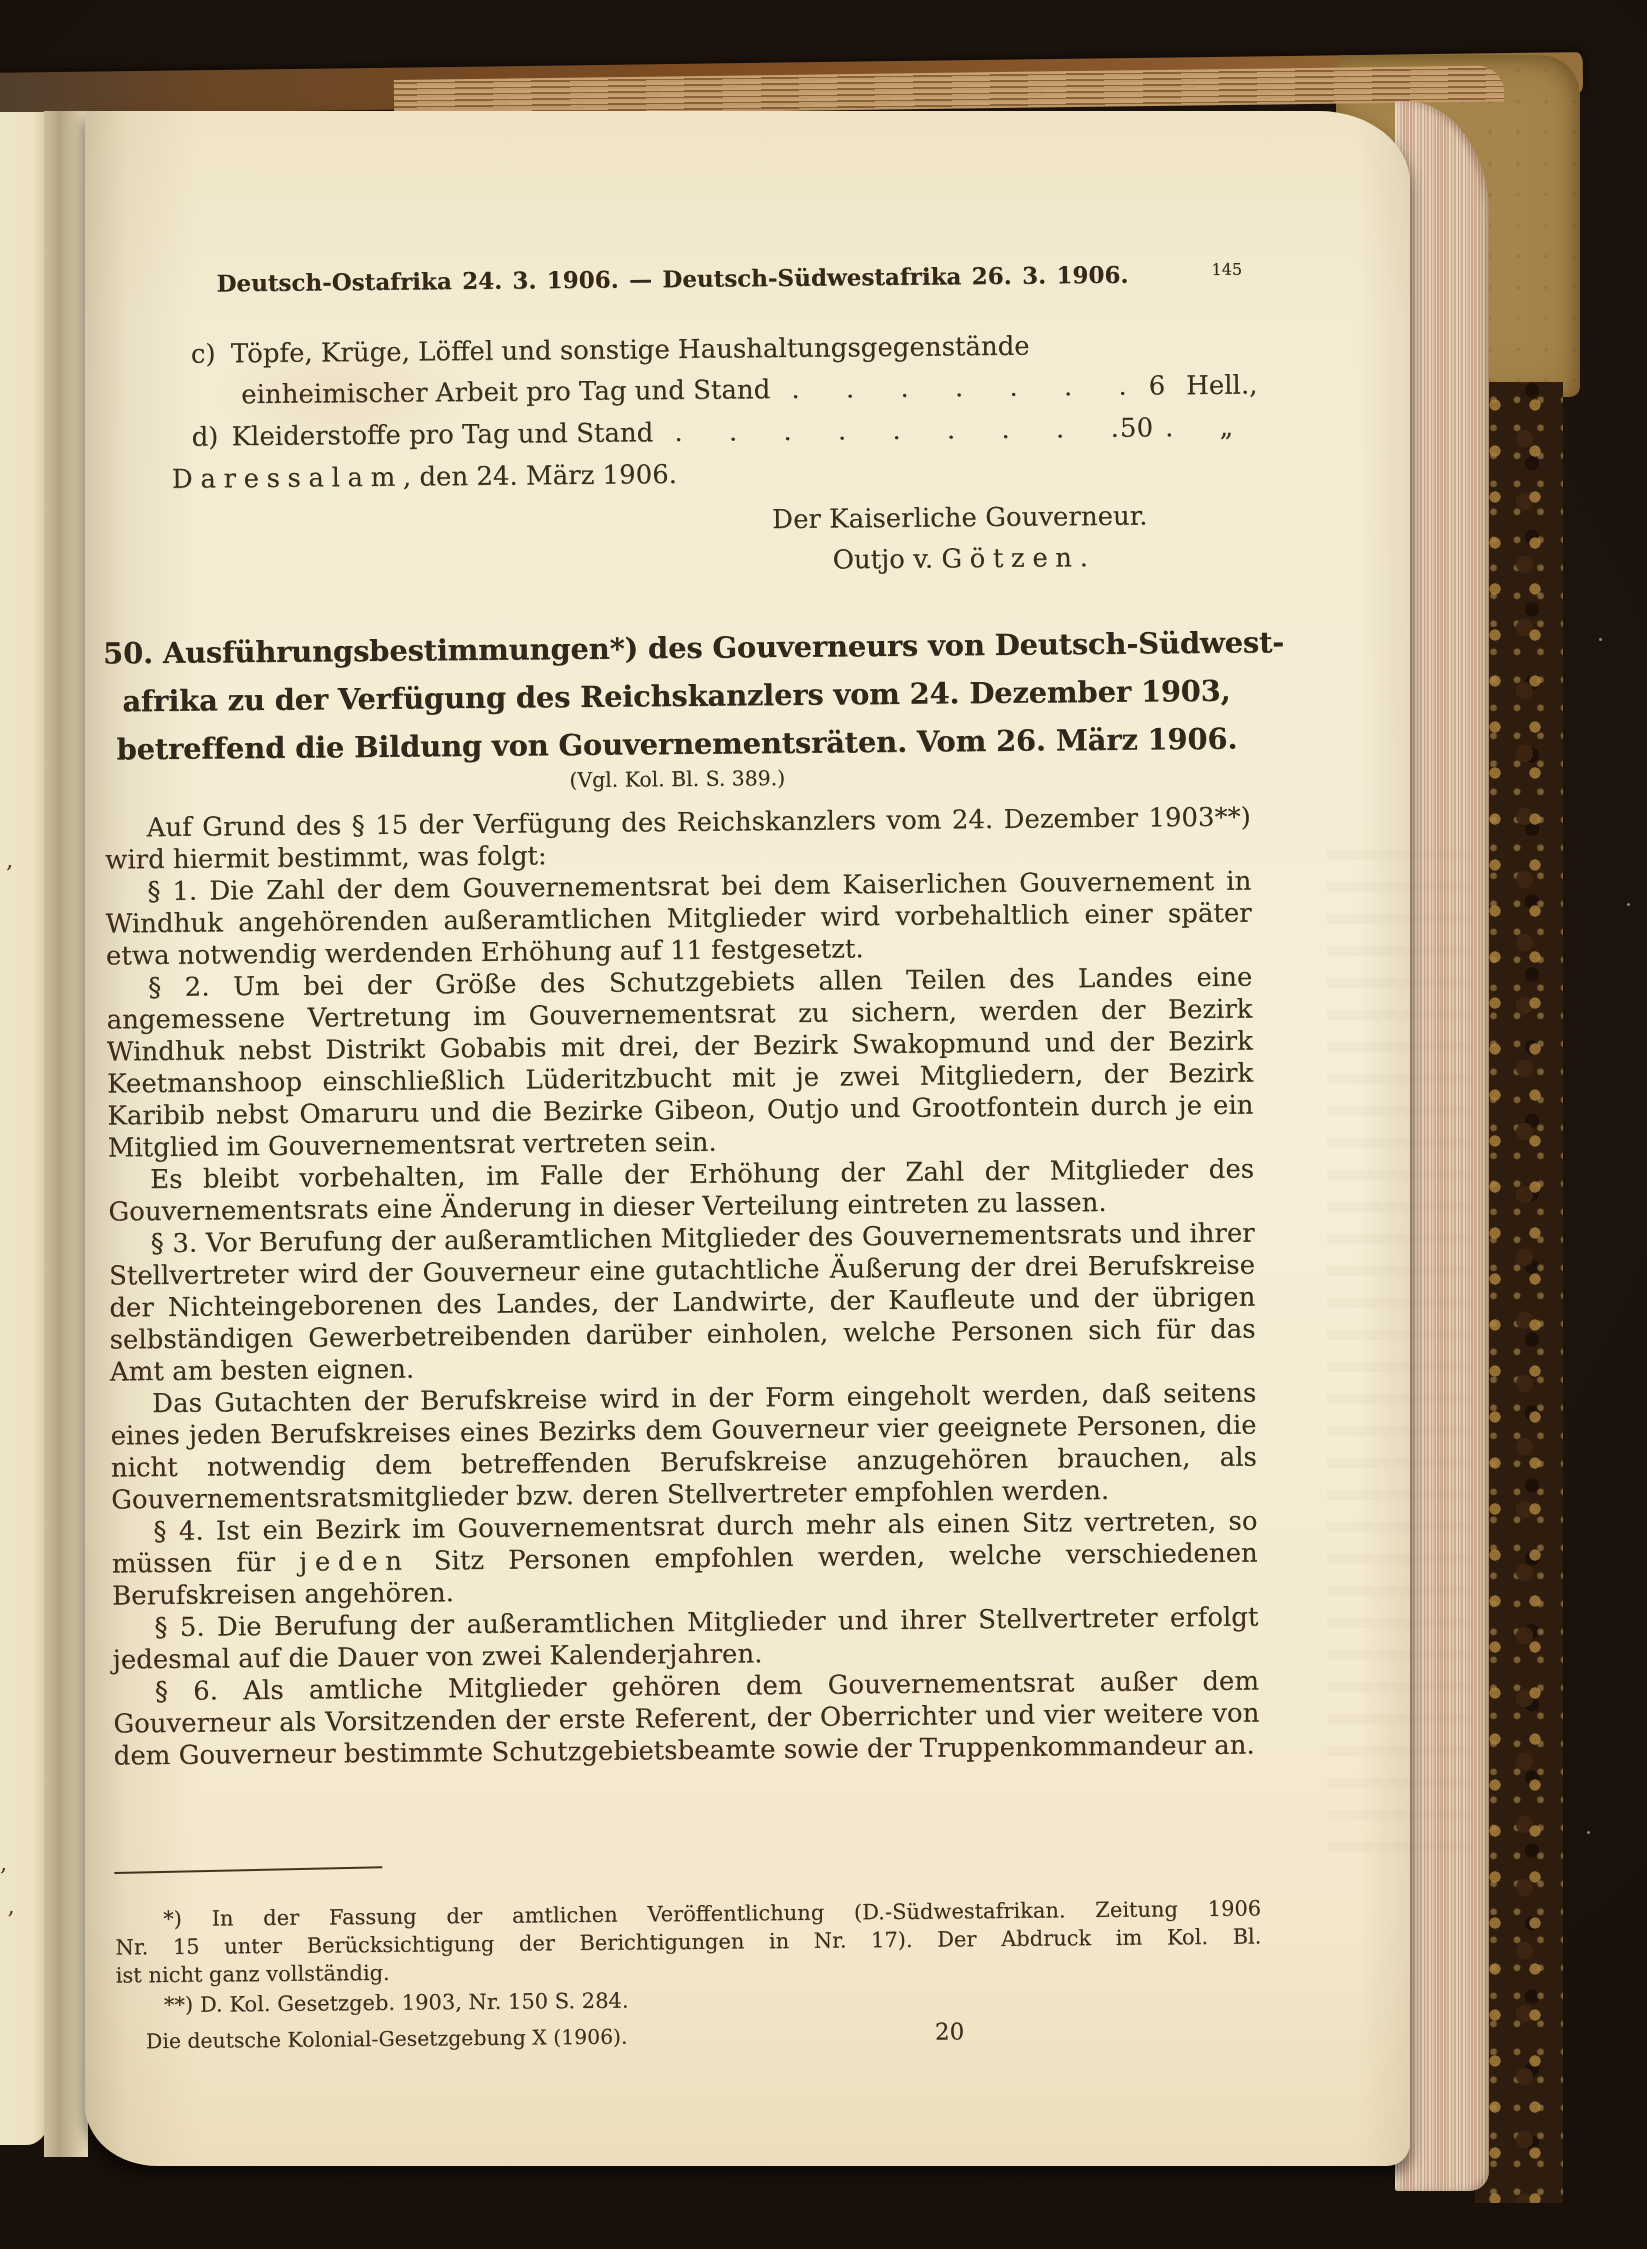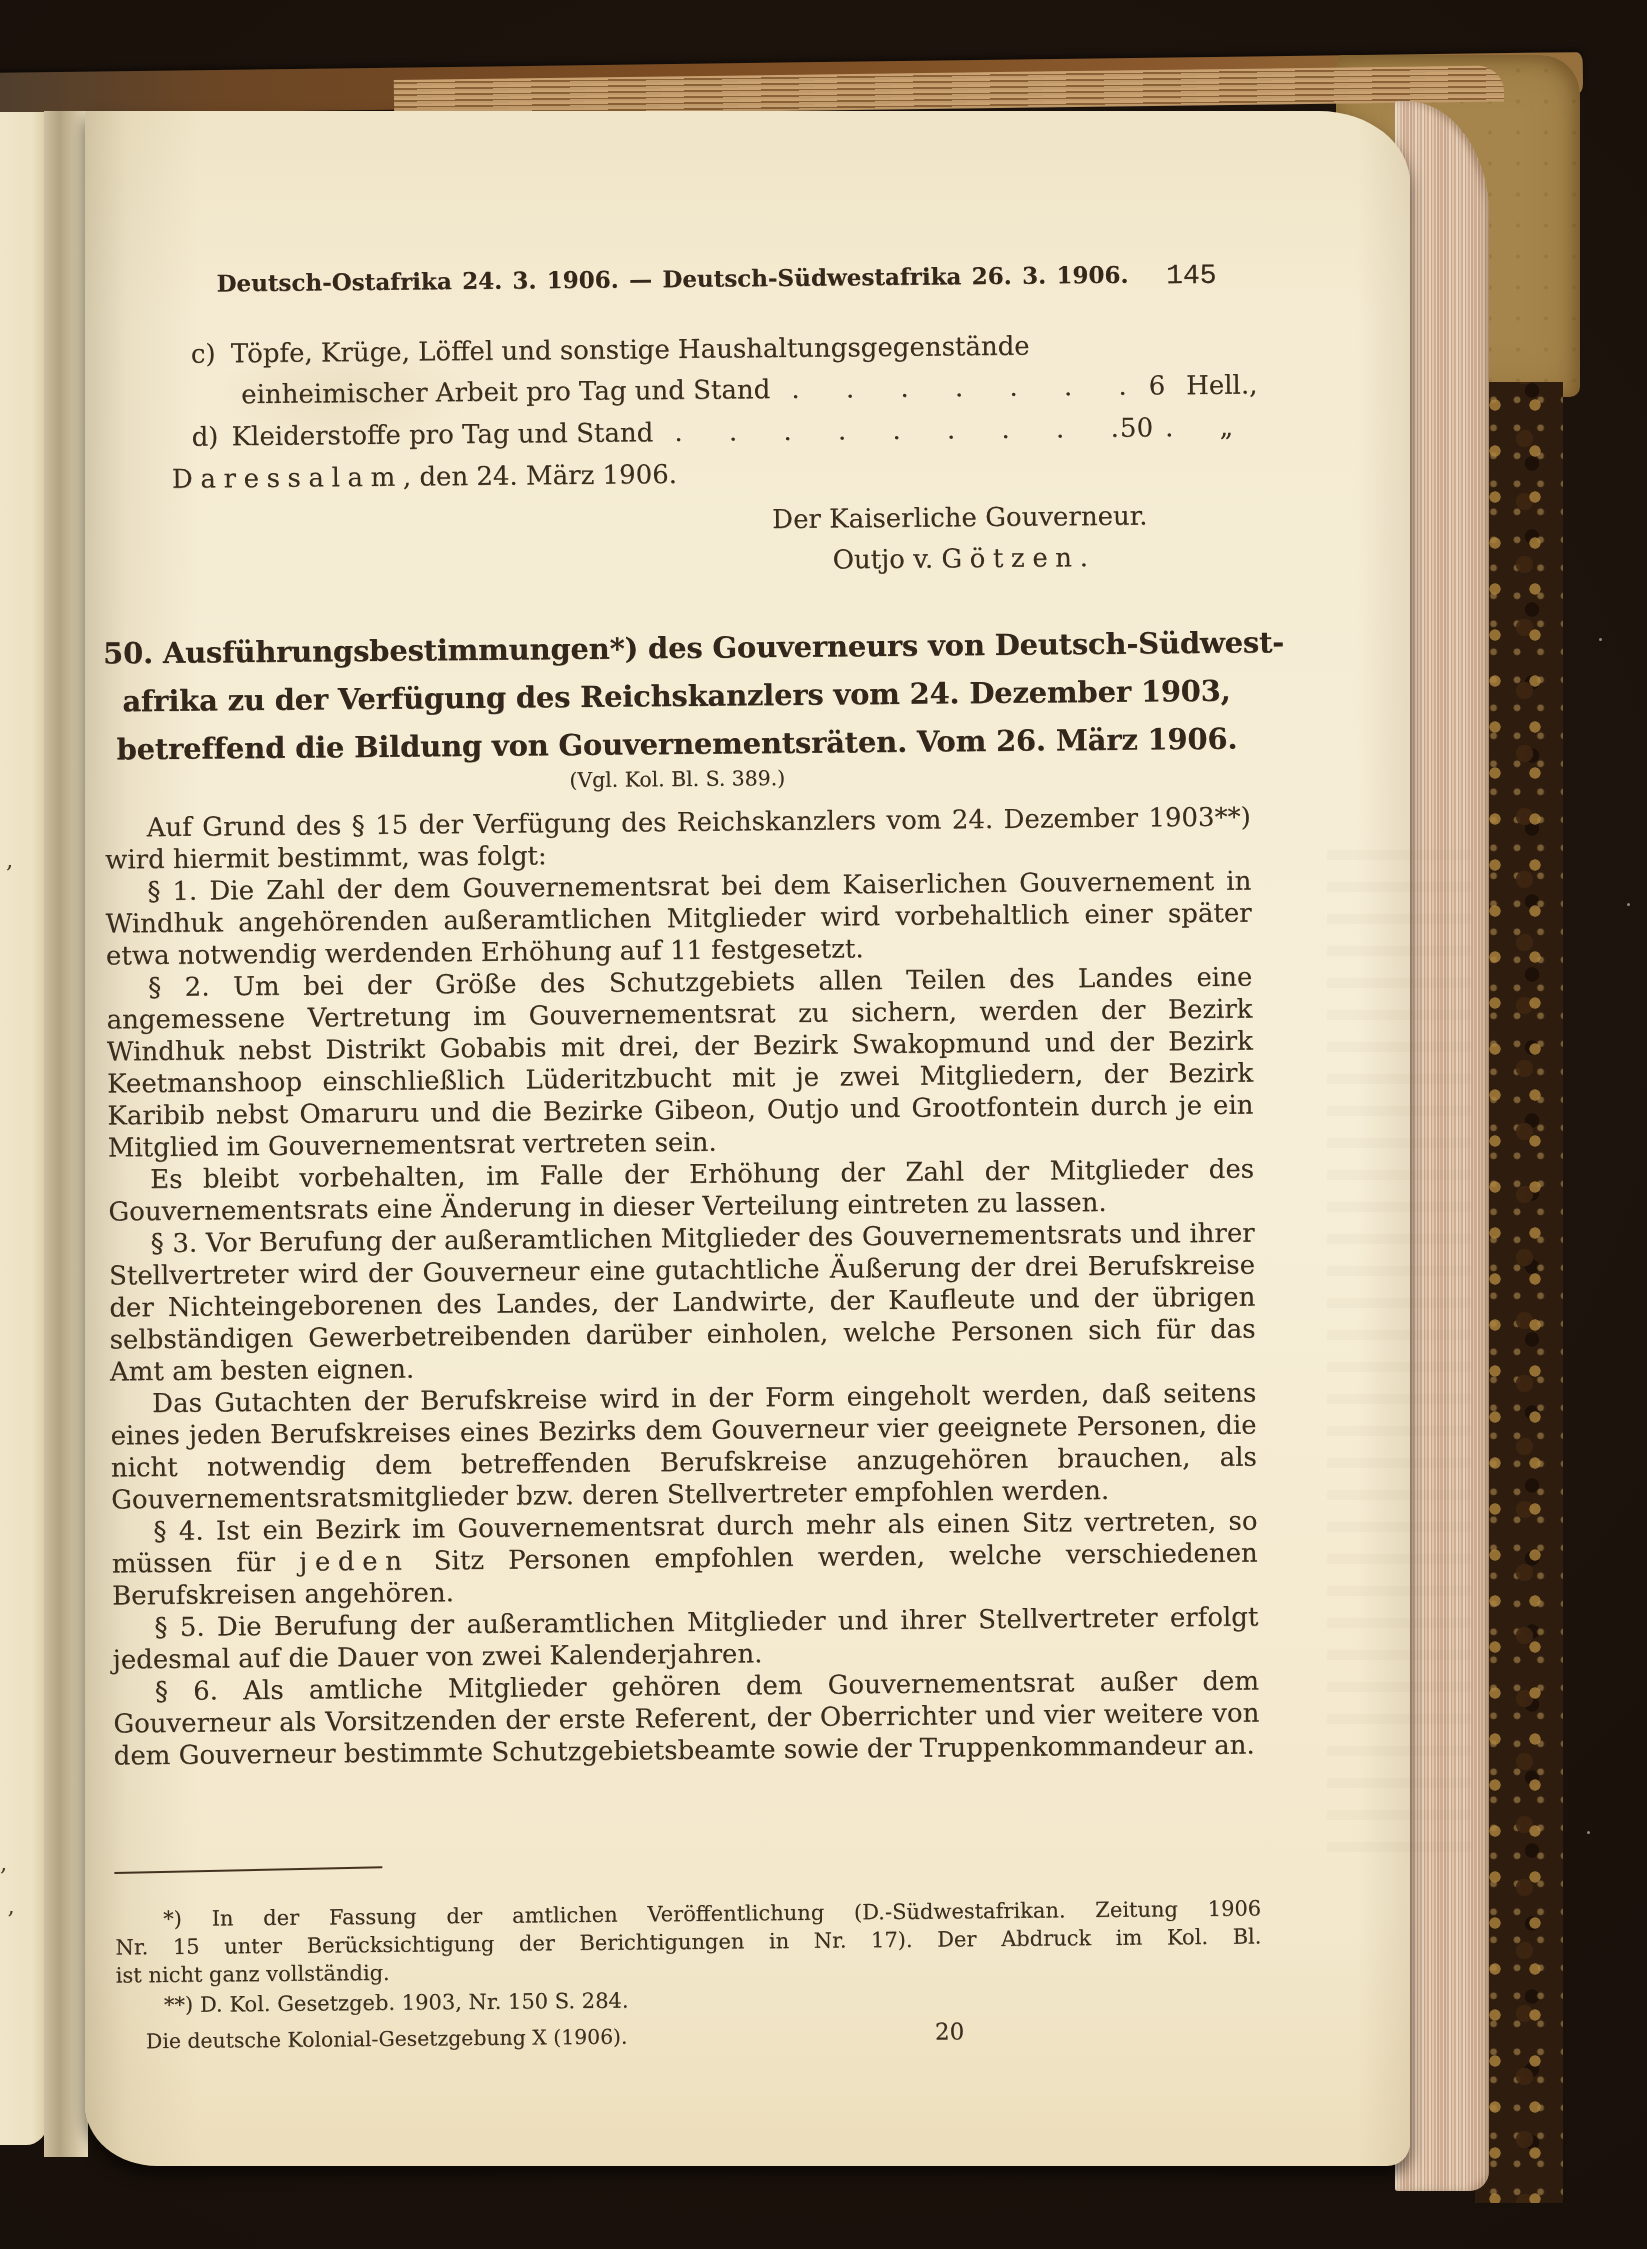--- a/index.html
+++ b/index.html
@@ -51,21 +51,21 @@
     background:radial-gradient(closest-side,rgba(190,160,110,.16),rgba(190,160,110,0));}
   .ghost{left:1242px;top:719px;width:144px;height:1022px;opacity:.5;
     background:repeating-linear-gradient(0deg,rgba(120,100,70,.08) 0 9.8px,transparent 9.8px 32px);}
   .speck{width:3px;height:3px;border-radius:50%;background:#cdbfa8;opacity:.7;}
 
   
   .text-layer{position:absolute;inset:0;transform:rotate(-0.55deg);transform-origin:45% 38%;
     color:#3c2e1f;text-shadow:0.2px 0.3px 0.5px rgba(58,43,28,.45);}
   .running-head{top:154px;left:20.4px;width:1146px;text-align:center;font-weight:bold;
     font-size:23px;color:#35281a;word-spacing:2.3px;}
-  .page-num{top:154px;left:1087px;width:76px;text-align:left;font-size:28px;color:#3a2c1d;font-family:Liberation Mono, monospace;}
+  .page-num{top:154px;left:1087px;width:76px;text-align:right;font-size:16px;color:#3a2c1d;}
   .t-label{font-size:26px;}
   .t-text{font-size:26px;white-space:nowrap;}
   .dots{word-spacing:38px;margin-left:21px;letter-spacing:0;}
   .t-value{font-size:26px;text-align:right;width:58px;}
   .t-unit{font-size:26px;}
   .dateline{top:348px;left:91px;font-size:26px;}
   .spaced{letter-spacing:7.6px;}
   .sig{left:659px;width:439px;text-align:center;font-size:26px;}
   .heading{top:513px;left:20.4px;width:1146px;text-align:center;font-size:29px;font-weight:bold;
     line-height:48px;color:#33261a;letter-spacing:-0.2px;}

